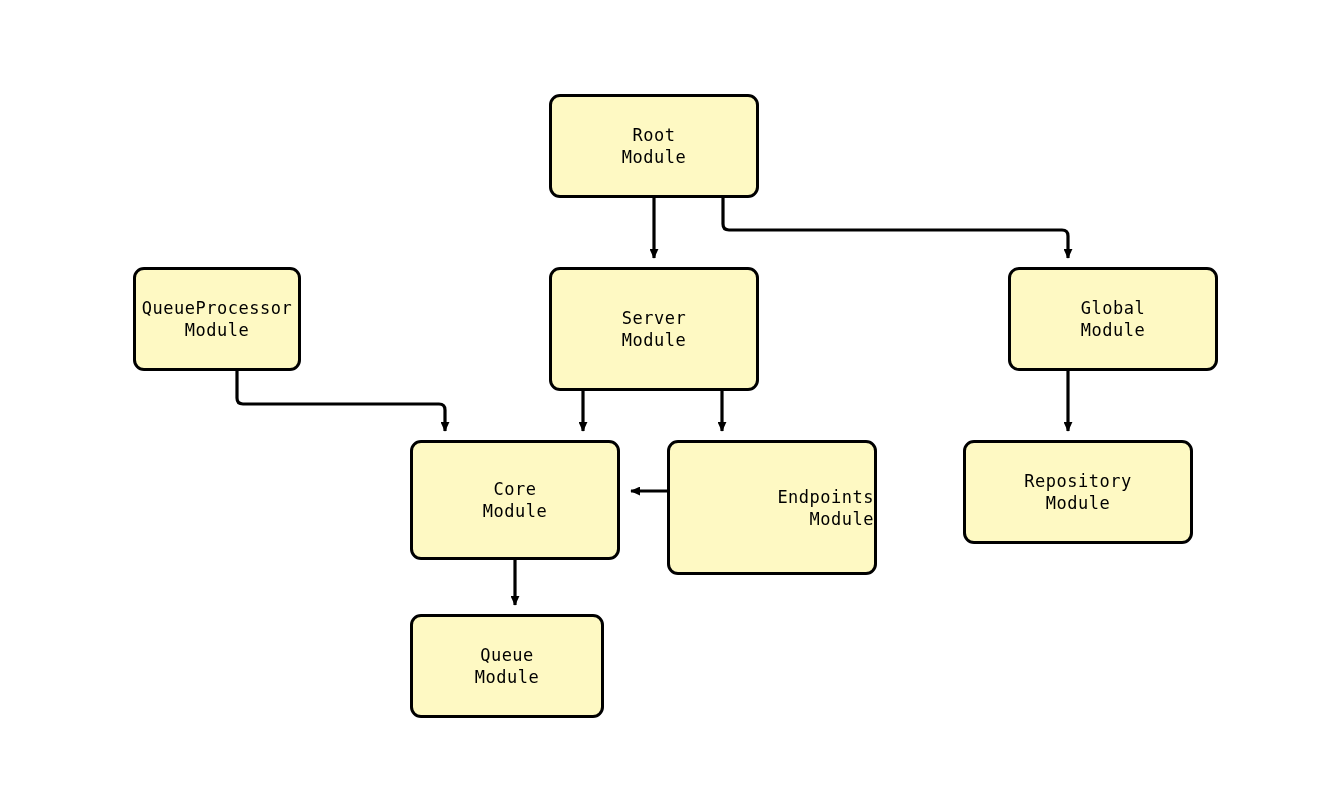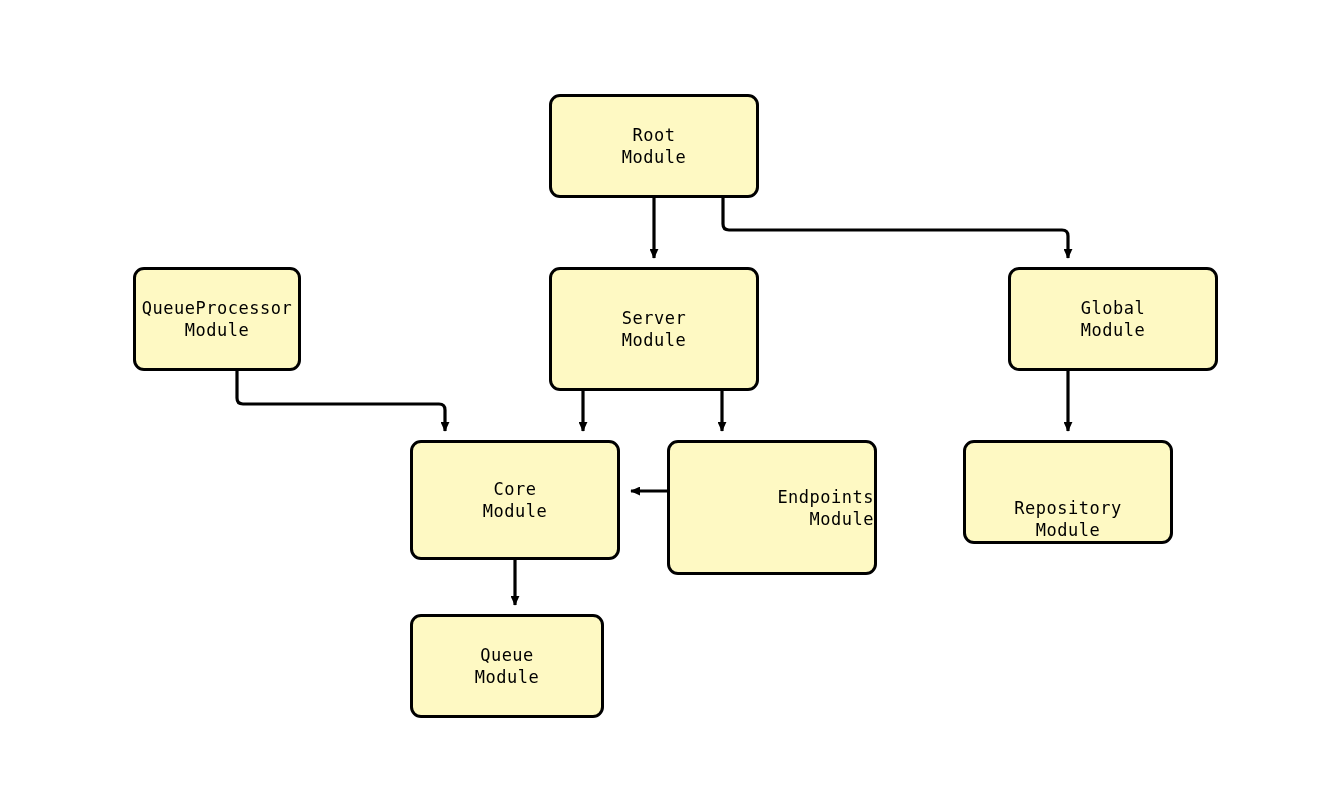--- a/index.html
+++ b/index.html
@@ -110,21 +110,21 @@
   <div class="node" style="left:410px; top:440px; width:210px; height:120px;">
     <span class="node-line">Core</span>
     <span class="node-line">Module</span>
   </div>
 
   <div class="node" style="left:667px; top:440px; width:210px; height:135px;align-items:flex-end;">
     <span class="node-line">Endpoints</span>
     <span class="node-line">Module</span>
   </div>
 
-  <div class="node" style="left:963px; top:440px; width:210px; height:104px;justify-content:flex-end;">
+  <div class="node" style="left:963px; top:440px; width:230px; height:104px;">
     <span class="node-line">Repository</span>
     <span class="node-line">Module</span>
   </div>
 
   <div class="node" style="left:410px; top:614px; width:194px; height:104px;">
     <span class="node-line">Queue</span>
     <span class="node-line">Module</span>
   </div>
 
 </div>

